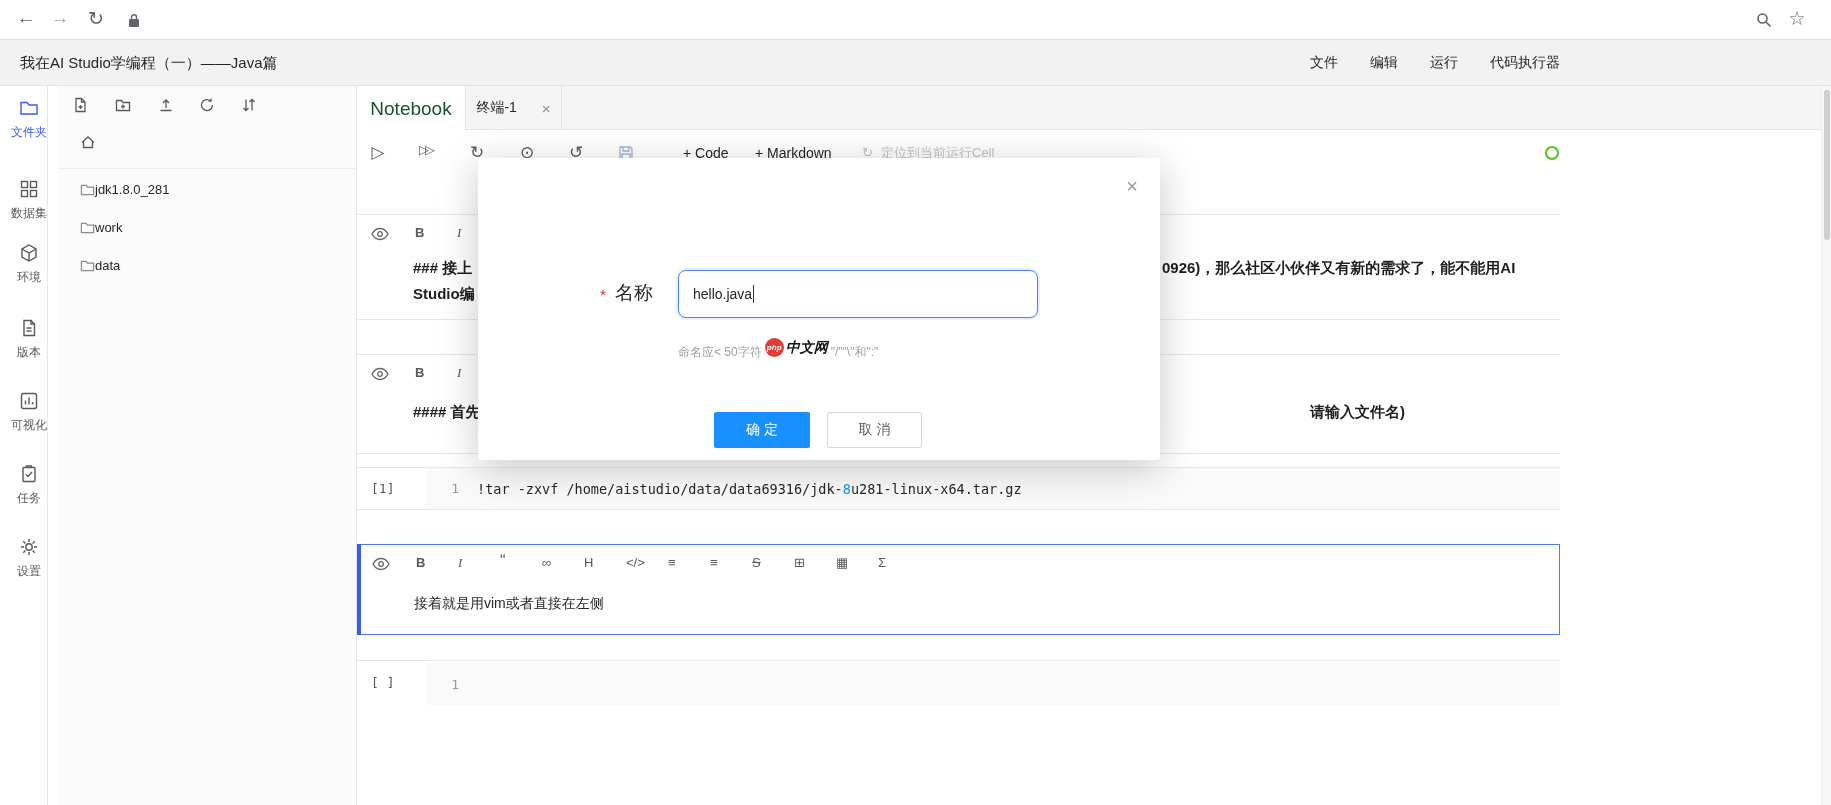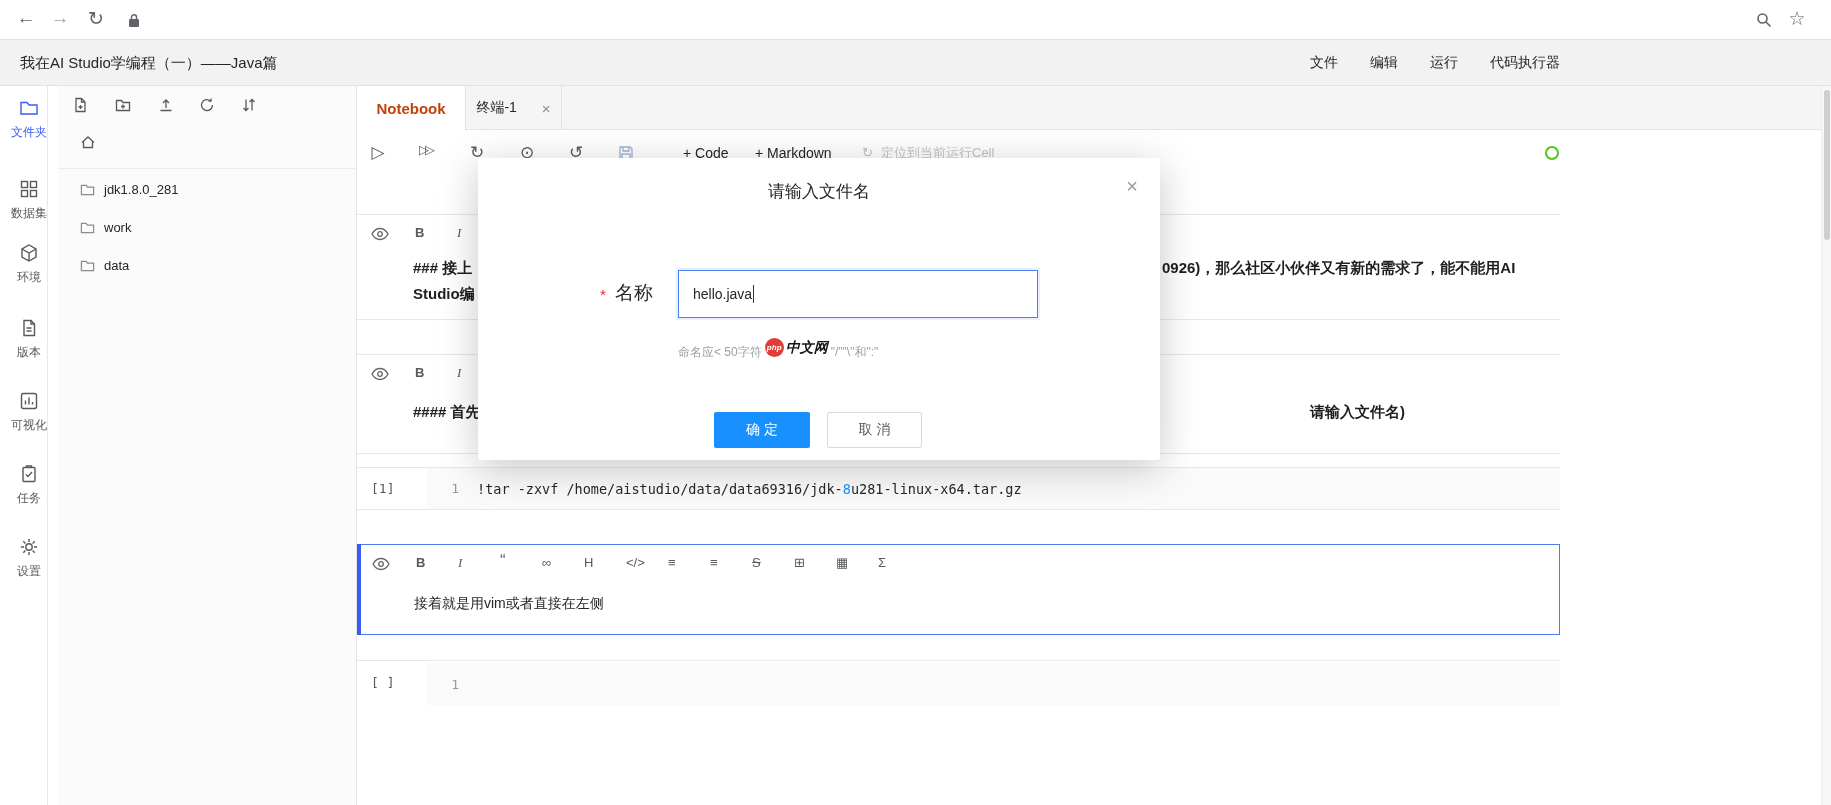--- a/index.html
+++ b/index.html
@@ -21,28 +21,28 @@
   .rail{left:0;top:86px;width:48px;height:719px;background:#fff;border-right:1px solid #e8e8e8}
   .rail-item{position:absolute;left:0;width:58px;text-align:center;color:#595959;cursor:pointer}
   .rail-item .lbl{display:block;font-size:12px;margin-top:2px}
   .rail-item.active{color:#3b5bf6}
   .rail-item.active svg{stroke:#3b5bf6}
   .rail-item svg{stroke:#595959;fill:none;stroke-width:1.4}
   
   .file-panel{left:58px;top:86px;width:299px;height:719px;background:#fbfbfb;border-right:1px solid #e4e4e4}
   .fp-ico{position:absolute;top:11px;cursor:pointer}
   .fp-ico svg{stroke:#595959;fill:none;stroke-width:1.3}
-  .fp-row{position:absolute;left:0;width:299px;height:38px;display:flex;align-items:center;padding-left:22px;gap:9px;font-size:13px;color:#262626;cursor:pointer}
+  .fp-row{position:absolute;left:0;width:299px;height:38px;display:flex;align-items:center;padding-left:22px;font-size:13px;color:#262626;cursor:pointer}
   .fp-row svg{stroke:#8c8c8c;fill:none;stroke-width:1.3;flex:none}
   .fp-div{position:absolute;left:0;width:299px;border-top:1px solid #ececec}
   
   .main{left:357px;top:86px;width:1474px;height:719px;background:#fff}
   .tab-strip{position:absolute;left:0;top:0;width:1474px;height:44px;background:#f5f5f6;border-bottom:1px solid #e3e3e3}
   .tab{position:absolute;top:0;height:44px;display:flex;align-items:center;justify-content:center;cursor:pointer;border-right:1px solid #e3e3e3}
-  .tab.active{background:#fff;height:45px;color:#c2410c;font-weight:bold;font-size:15px}
+  .tab.active{background:#fff;height:45px;color:#14532d;font-weight:normal;font-size:19px}
   .tab.plain{color:#262626;font-size:14px;gap:25px}
   .tab .x{color:#8c8c8c;font-size:15px}
   .nb-toolbar{position:absolute;left:0;top:44px;width:1474px;height:46px}
   .tb-ico{position:absolute;top:12px;width:24px;text-align:center;font-size:17px;color:#595959;cursor:pointer}
   .tb-txt{position:absolute;top:0;line-height:46px;font-size:14px;color:#262626;cursor:pointer}
   .tb-txt.gray{color:#c4c4c4;font-size:13px}
   .kernel-dot{position:absolute;left:1188px;top:16px;width:14px;height:14px;border-radius:50%;border:2px solid #52c41a;background:#fff}
   
   .cell{position:absolute;left:0;width:1203px;background:#fff}
   .cell.bordered{border-top:1px solid #e8e8e8;border-bottom:1px solid #e8e8e8}
@@ -65,21 +65,21 @@
   .code-text .num{color:#1890ff}
   
   .scrollbar{left:1821px;top:86px;width:10px;height:719px;background:#f7f7f7;border-left:1px solid #ededed}
   .thumb{position:absolute;left:1.5px;top:4px;width:6px;height:150px;background:#cfcfcf;border-radius:3px}
   
   .modal{left:478px;top:158px;width:682px;height:302px;background:#fff;border-radius:3px;box-shadow:0 8px 40px rgba(0,0,0,.22);z-index:60}
   .m-title{position:absolute;left:0;top:22px;width:100%;text-align:center;font-size:17px;color:#262626;font-weight:500}
   .m-close{position:absolute;right:22px;top:17px;font-size:20px;color:#999;cursor:pointer}
   .m-star{position:absolute;left:122px;top:128px;color:#f5222d;font-size:15px}
   .m-label{position:absolute;left:137px;top:122px;font-size:19px;color:#262626}
-  .m-input{position:absolute;left:200px;top:112px;width:360px;height:48px;border:1px solid #4c82f7;border-radius:0;box-shadow:0 0 0 2px rgba(64,120,248,.12);display:flex;align-items:center;padding:0 14px;font-size:14px;color:#262626;cursor:text;background:#fff}
+  .m-input{position:absolute;left:200px;top:112px;width:360px;height:48px;border:1px solid #4c82f7;border-radius:8px;box-shadow:0 0 0 2px rgba(64,120,248,.12);display:flex;align-items:center;padding:0 14px;font-size:14px;color:#262626;cursor:text;background:#fff}
   .m-caret{width:1px;height:18px;background:#333;margin-left:1px;animation:blink 1s steps(1) infinite}
   @keyframes blink{50%{opacity:0}}
   .m-hint{position:absolute;left:200px;top:176px;display:flex;align-items:flex-end;font-size:12px;color:#9aa0a6;white-space:nowrap}
   .wm{display:inline-flex;align-items:center;margin:4px 3px}
   .wm-php{display:inline-flex;align-items:center;justify-content:center;width:19px;height:19px;border-radius:50%;background:#e23c39;color:#fff;font-size:8px;font-style:italic;font-weight:bold}
   .wm-cn{font-size:14px;font-weight:bold;font-style:italic;color:#151515;margin-left:2px}
   .m-btn{position:absolute;top:254px;height:36px;display:flex;align-items:center;justify-content:center;font-size:14px;border-radius:2px;cursor:pointer}
   .m-ok{left:236px;width:96px;background:#1890ff;color:#fff}
   .m-cancel{left:349px;width:95px;background:#fff;border:1px solid #d9d9d9;color:#595959}
 </style>
@@ -341,21 +341,20 @@
       </div>
     </div>
 
   </div>
 
   <div class="abs scrollbar">
     <span class="thumb" style="left:1.5px"></span>
   </div>
 
   <div class="abs modal">
-    <div class="m-title">请输入文件名</div>
     <span class="m-close">×</span>
     <span class="m-star">*</span>
     <span class="m-label">名称</span>
     <div class="m-input">
       <span>hello.java</span>
       <span class="m-caret"></span>
     </div>
     <div class="m-hint">
       <span>命名应&lt; 50字符</span>
       <span class="wm">

